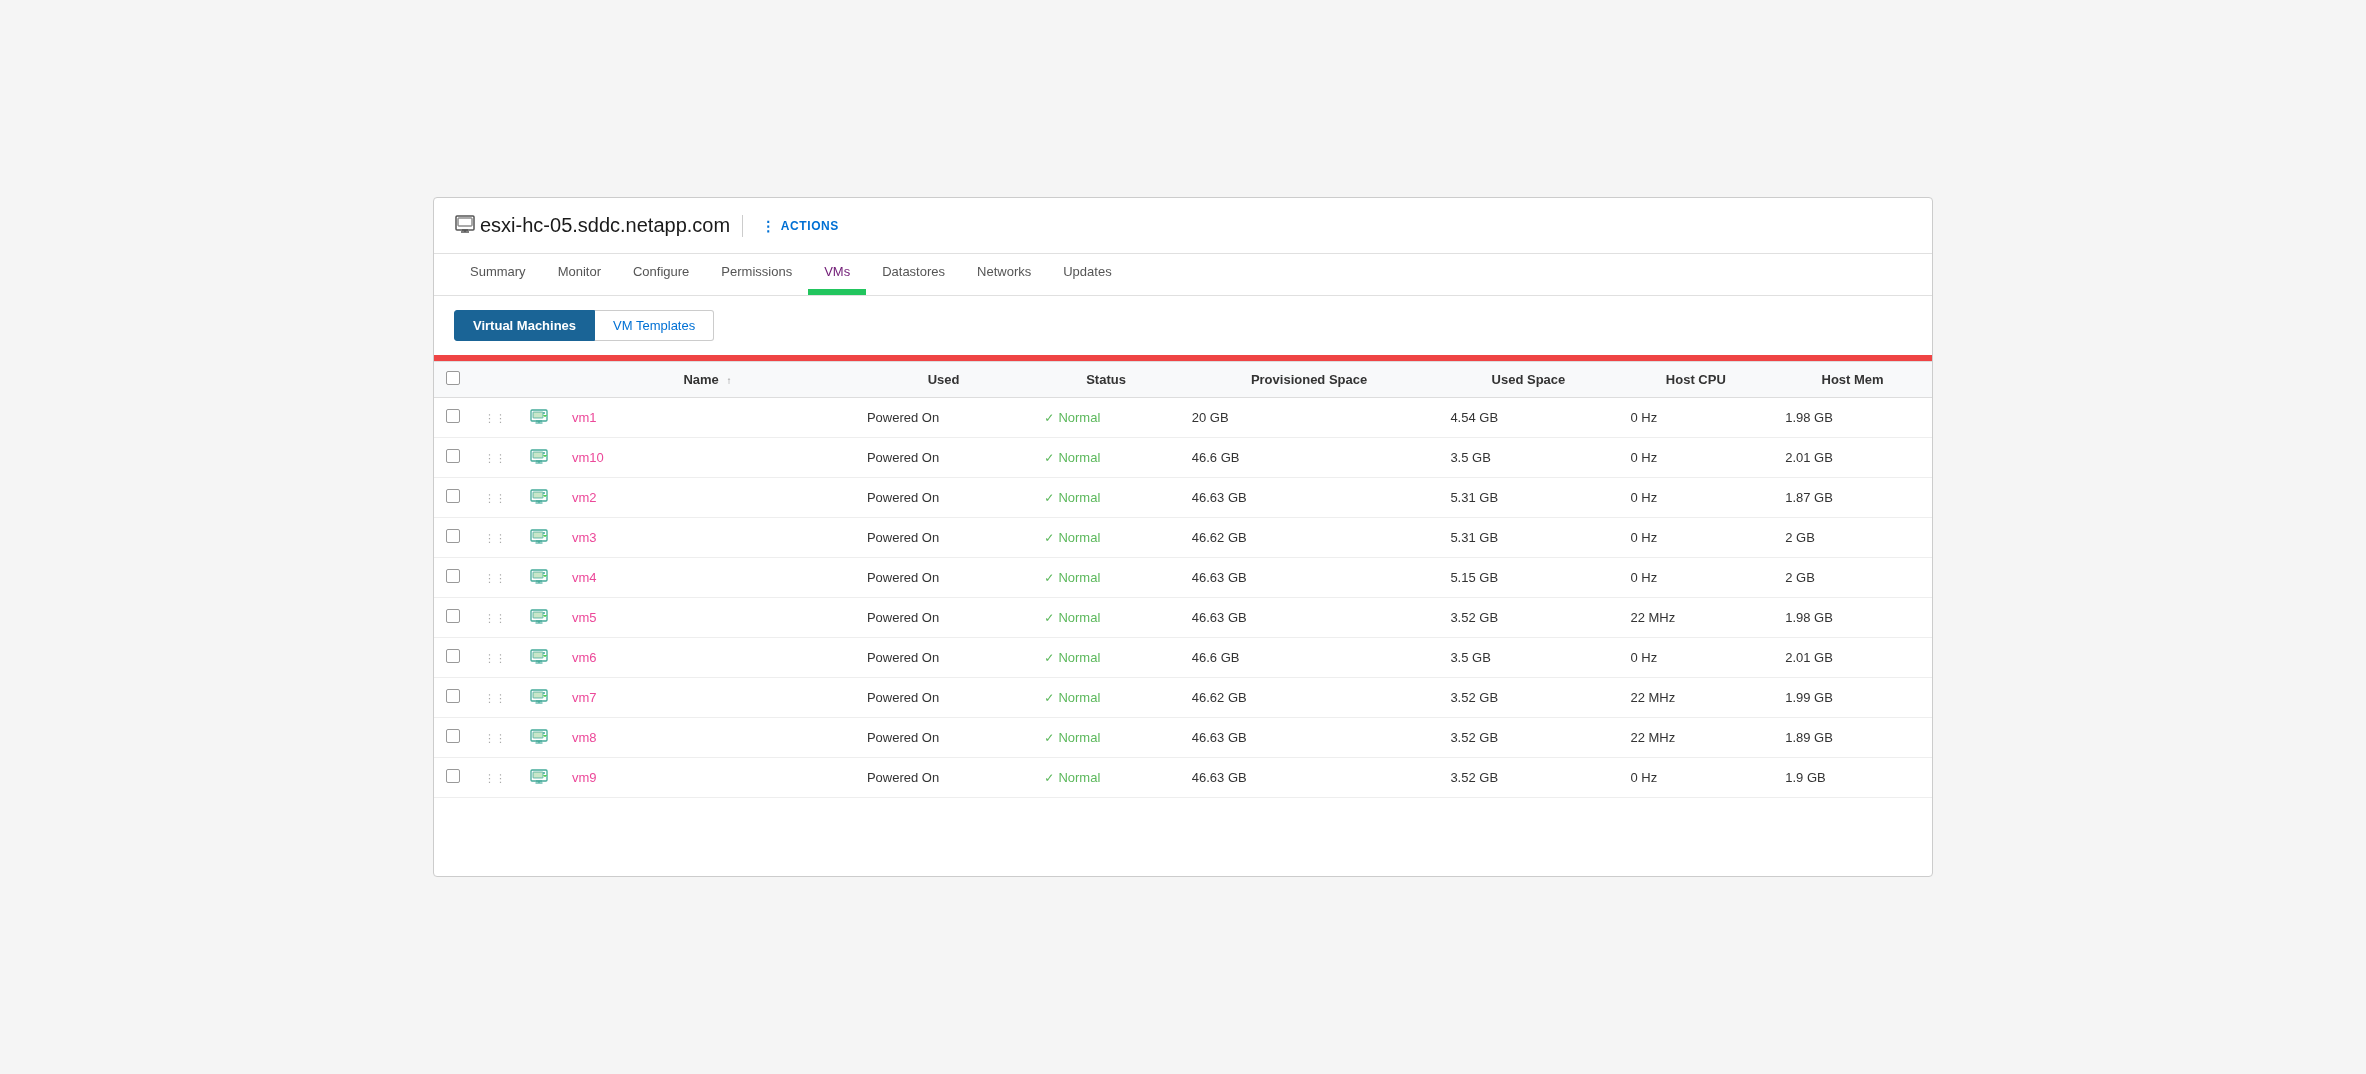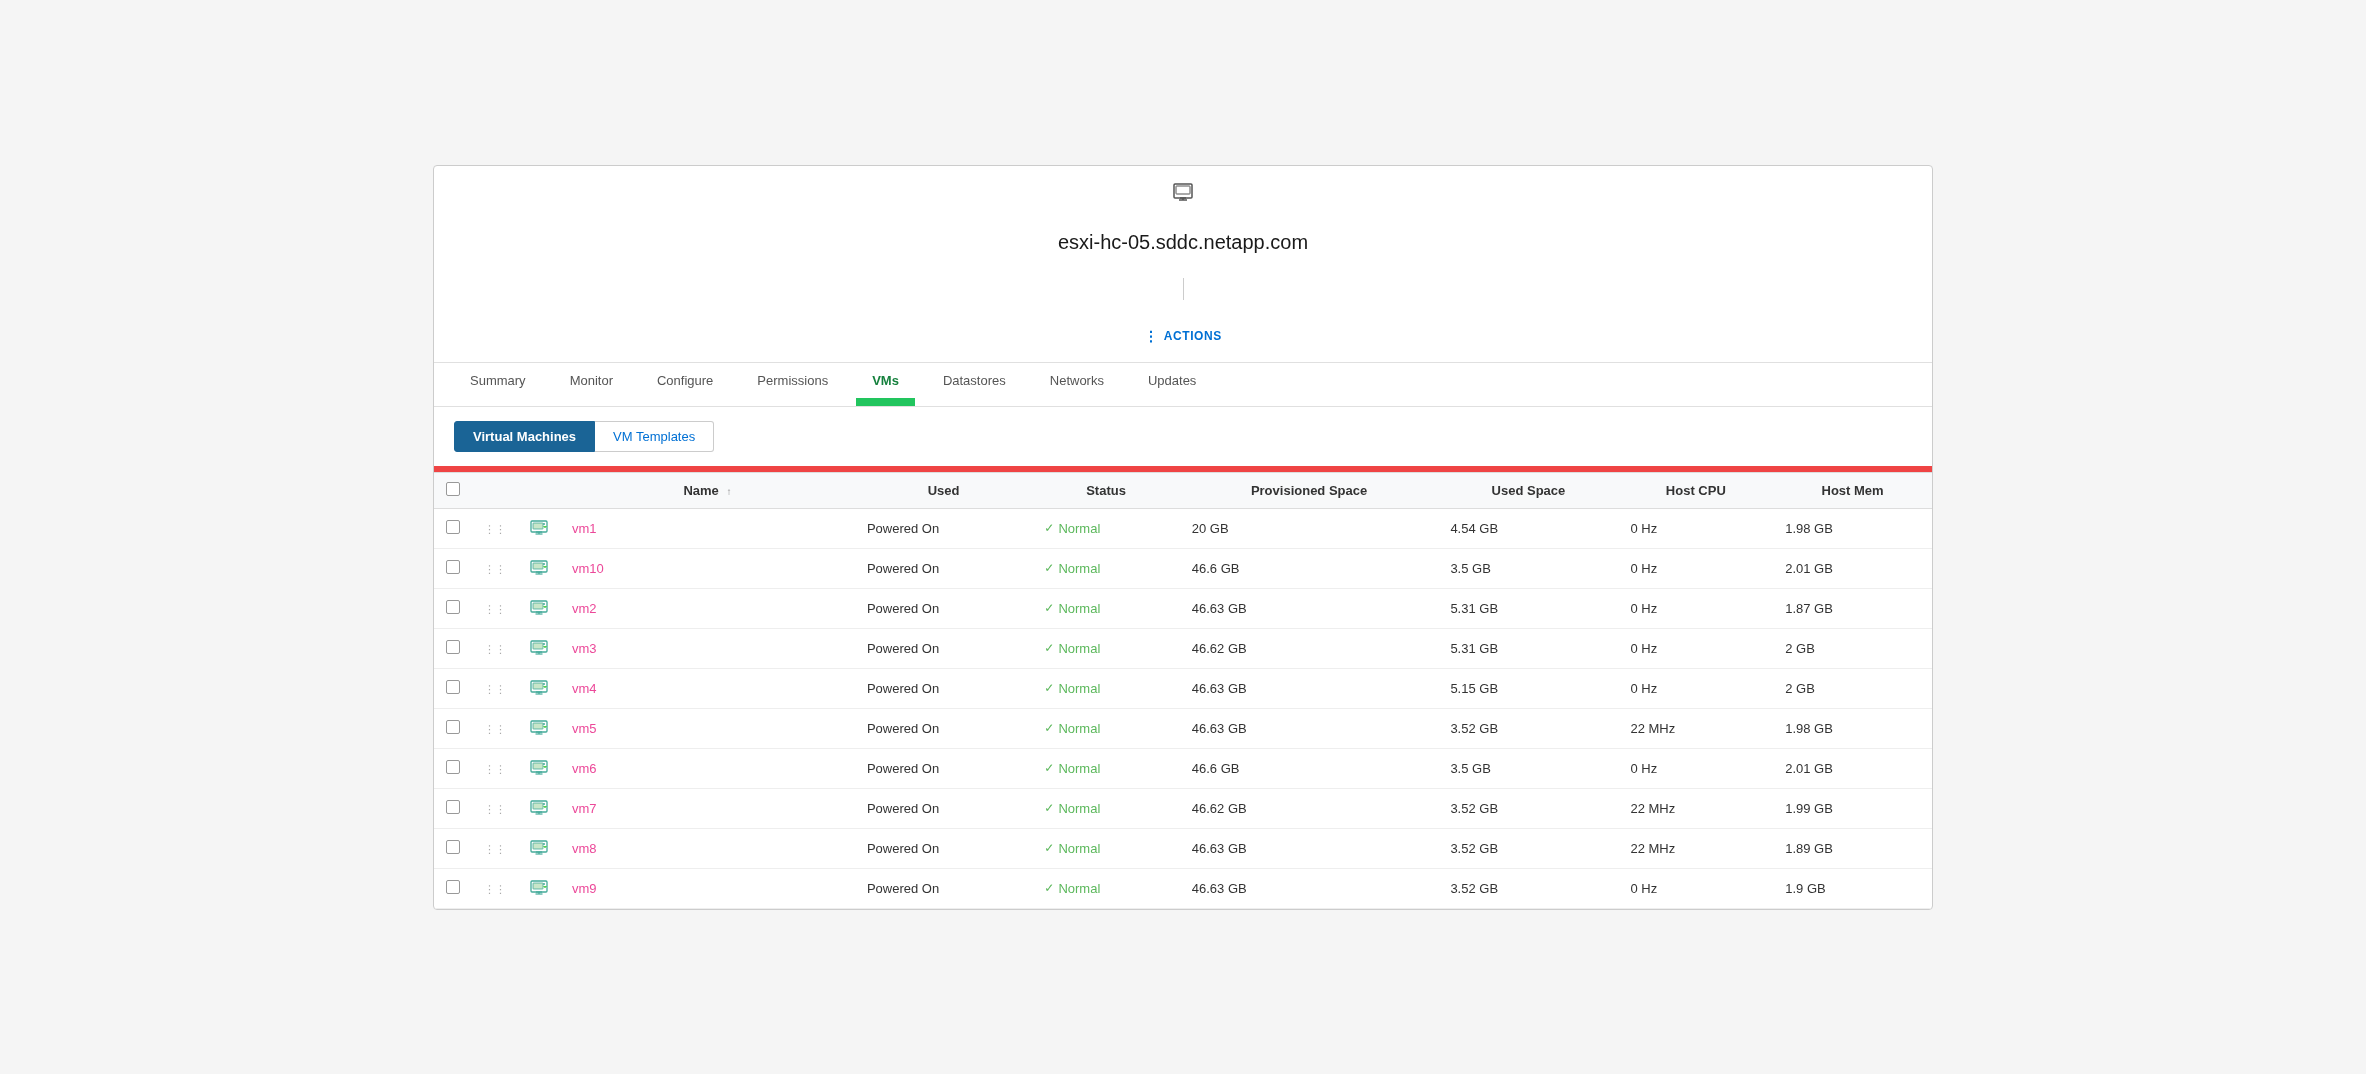--- a/index.html
+++ b/index.html
@@ -20,22 +20,21 @@
       width: 1500px;
       min-height: 680px;
       overflow: hidden;
     }
     
     .page-header {
       display: flex;
       align-items: center;
       padding: 14px 20px;
       border-bottom: 1px solid #e0e0e0;
-      gap: 24px;
-      flex-direction: column;
+      gap: 4px;
     }
     .host-icon {
       color: #555;
       font-size: 18px;
     }
     .host-title {
       font-size: 20px;
       font-weight: 400;
       color: #1a1a1a;
     }
@@ -58,34 +57,34 @@
       background: none;
       border: none;
       padding: 4px 6px;
     }
     .dots-icon { font-size: 14px; color: #0070d4; }
     
     .nav-tabs {
       display: flex;
       padding: 0 20px;
       border-bottom: 1px solid #e0e0e0;
-      gap: 12px;
+      gap: 0;
     }
     .nav-tab {
       padding: 10px 16px;
       color: #555;
       cursor: pointer;
       border-bottom: 3px solid transparent;
       font-size: 13px;
       white-space: nowrap;
     }
     .nav-tab.active {
-      color: #15803d;
-      border-bottom: 8px solid #22c55e;
-      font-weight: 700;
+      color: #701a75;
+      border-bottom: 6px solid #22c55e;
+      font-weight: 400;
     }
     
     .sub-nav {
       display: flex;
       padding: 14px 20px;
       gap: 0;
       border-bottom: 6px solid #ef4444;
     }
     .sub-nav-btn {
       padding: 7px 18px;

